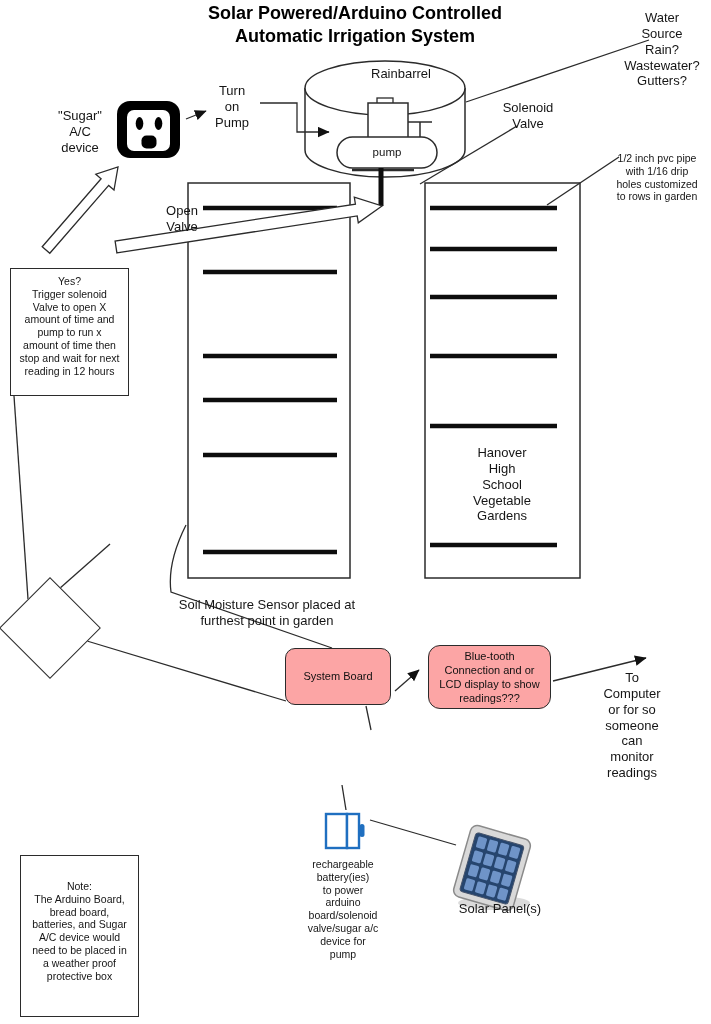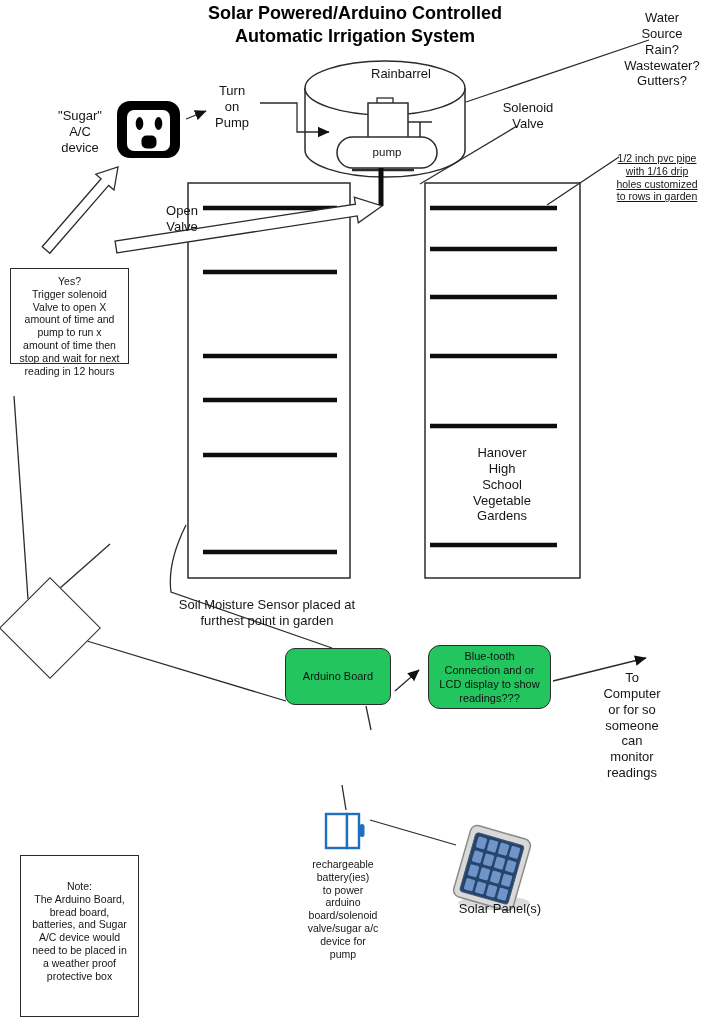--- a/index.html
+++ b/index.html
@@ -3,21 +3,21 @@
 <meta charset="utf-8">
 <style>
   html,body{margin:0;padding:0;background:#fff;}
   #canvas{position:relative;width:711px;height:1024px;background:#fff;
           font-family:"Liberation Sans",sans-serif;color:#111;overflow:hidden;}
   svg{position:absolute;left:0;top:0;}
   .txt{position:absolute;text-align:center;white-space:pre-line;
        font-size:13px;line-height:1.22;color:#151515;}
   .small{font-size:10.5px;}
   .box{position:absolute;border:1.5px solid #2b2b2b;background:#fff;box-sizing:border-box;}
-  .rbox{position:absolute;border:1.5px solid #2b2b2b;background:#22c55e;box-sizing:border-box;
+  .rbox{position:absolute;border:1.5px solid #2b2b2b;background:#fca5a5;box-sizing:border-box;
         display:flex;align-items:center;justify-content:center;text-align:center;
         white-space:pre-line;font-size:11px;line-height:1.25;}
   #title{position:absolute;left:55px;top:2px;width:600px;text-align:center;
          font-size:18px;font-weight:bold;line-height:1.3;white-space:pre-line;color:#000;}
   #diamond{position:absolute;left:14px;top:592px;width:72px;height:72px;
            border:1.5px solid #2b2b2b;background:#fff;transform:rotate(45deg);box-sizing:border-box;}
 </style>
 </head>
 <body>
 
@@ -141,21 +141,21 @@
   <div class="txt" style="left:356px;top:66px;width:90px;font-size:13px;">Rainbarrel</div>
   <div class="txt" style="left:352px;top:145px;width:70px;font-size:11.5px;">pump</div>
   <div class="txt" style="left:38px;top:108px;width:84px;">"Sugar"
 A/C
 device</div>
   <div class="txt" style="left:208px;top:83px;width:48px;">Turn
 on
 Pump</div>
   <div class="txt" style="left:492px;top:100px;width:72px;">Solenoid
 Valve</div>
-  <div class="txt small" style="left:606px;top:152px;width:102px;text-decoration:underline;">1/2 inch pvc pipe
+  <div class="txt small" style="left:606px;top:152px;width:102px;">1/2 inch pvc pipe
 with 1/16 drip
 holes customized
 to rows in garden</div>
   <div class="txt" style="left:158px;top:203px;width:48px;">Open
 Valve</div>
   <div class="txt" style="left:172px;top:597px;width:190px;">Soil Moisture Sensor placed at
 furthest point in garden</div>
   <div class="txt" style="left:450px;top:445px;width:104px;">Hanover
 High
 School
@@ -171,32 +171,32 @@
   <div class="txt small" style="left:288px;top:858px;width:110px;">rechargeable
 battery(ies)
 to power
 arduino
 board/solenoid
 valve/sugar a/c
 device for
 pump</div>
   <div class="txt" style="left:446px;top:901px;width:108px;">Solar Panel(s)</div>
 
-  <div class="box txt small" style="left:10px;top:268px;width:119px;height:96px;padding-top:6px;">Yes?
+  <div class="box txt small" style="left:10px;top:268px;width:119px;height:128px;padding-top:6px;">Yes?
 Trigger solenoid
 Valve to open X
 amount of time and
 pump to run x
 amount of time then
 stop and wait for next
 reading in 12 hours</div>
 
   <div id="diamond"></div>
 
-  <div class="rbox" style="left:285px;top:648px;width:106px;height:57px;border-radius:10px;">Arduino Board</div>
+  <div class="rbox" style="left:285px;top:648px;width:106px;height:57px;border-radius:10px;">System Board</div>
   <div class="rbox small" style="left:428px;top:645px;width:123px;height:64px;border-radius:12px;line-height:1.28;">Blue-tooth
 Connection and or
 LCD display to show
 readings???</div>
 
   <div class="box txt small" style="left:20px;top:855px;width:119px;height:162px;padding-top:24px;">Note:
 The Arduino Board,
 bread board,
 batteries, and Sugar
 A/C device would

